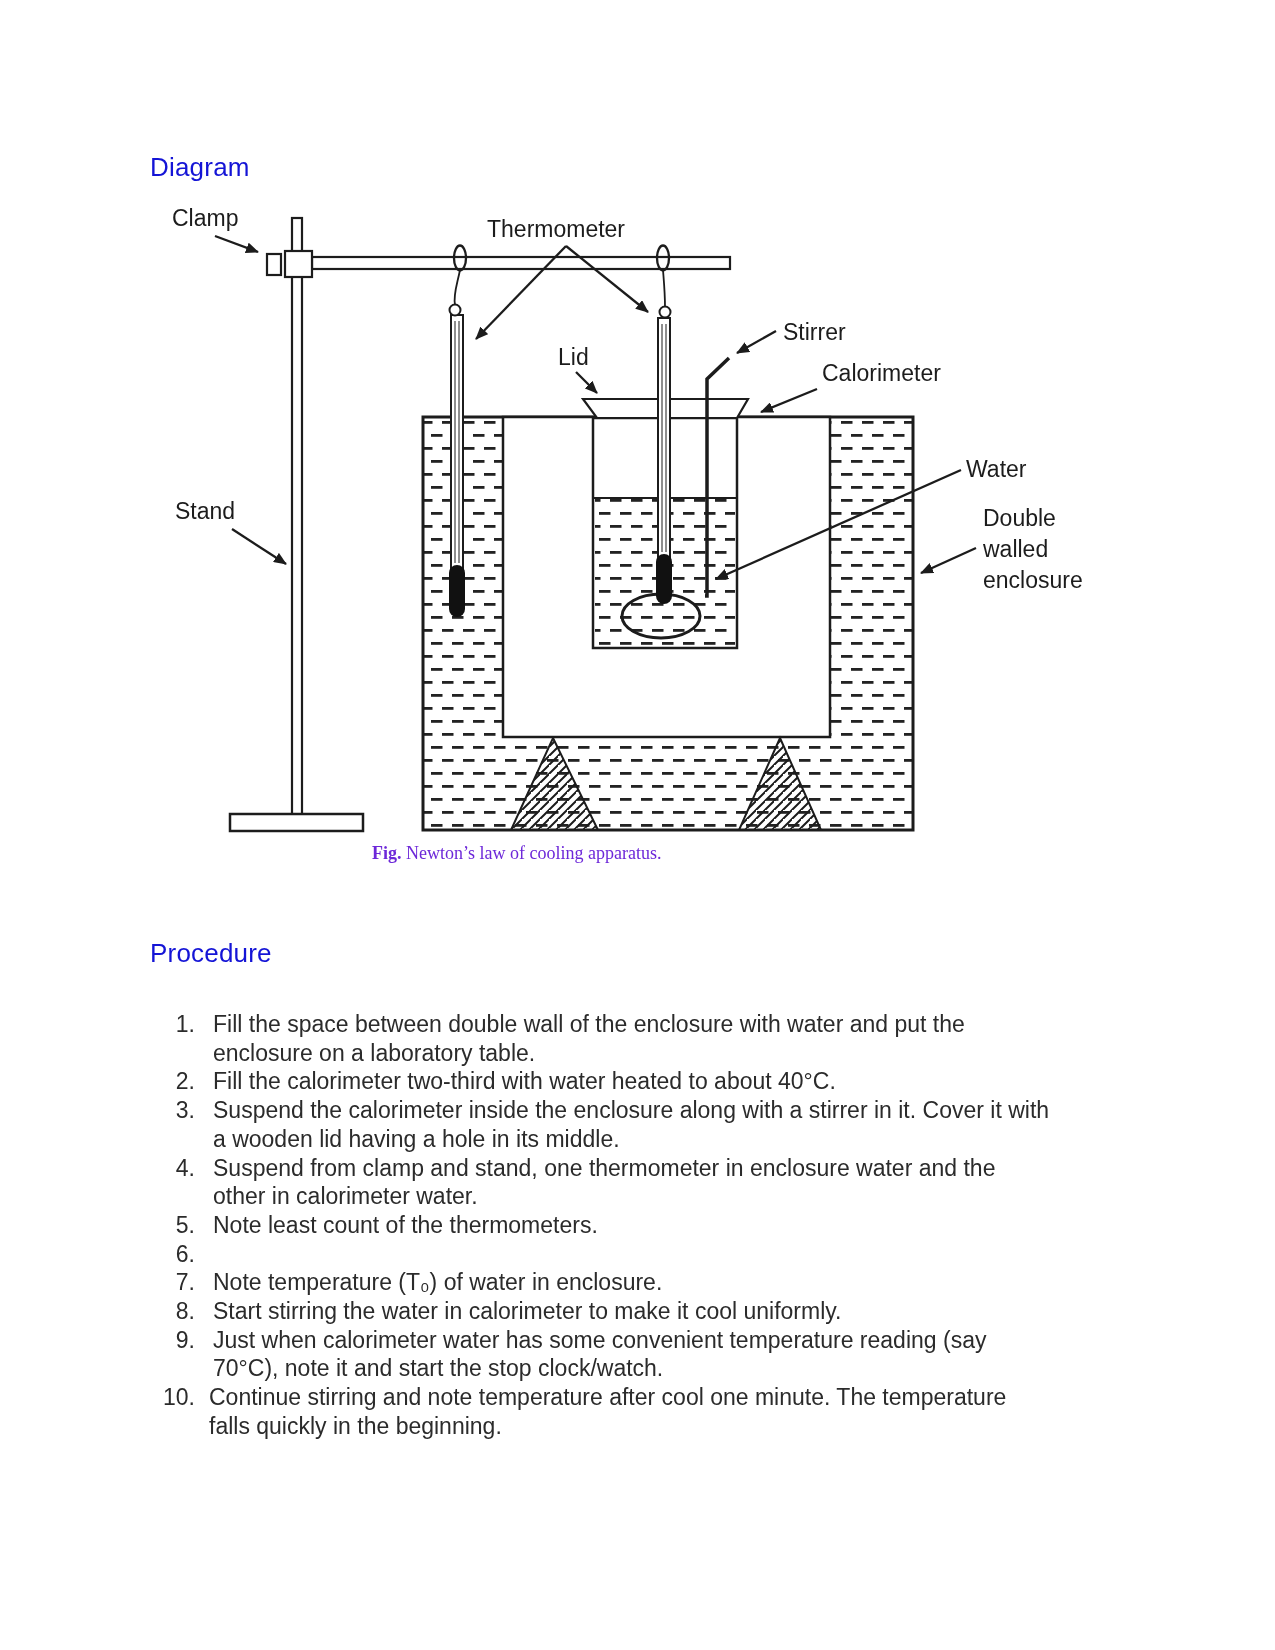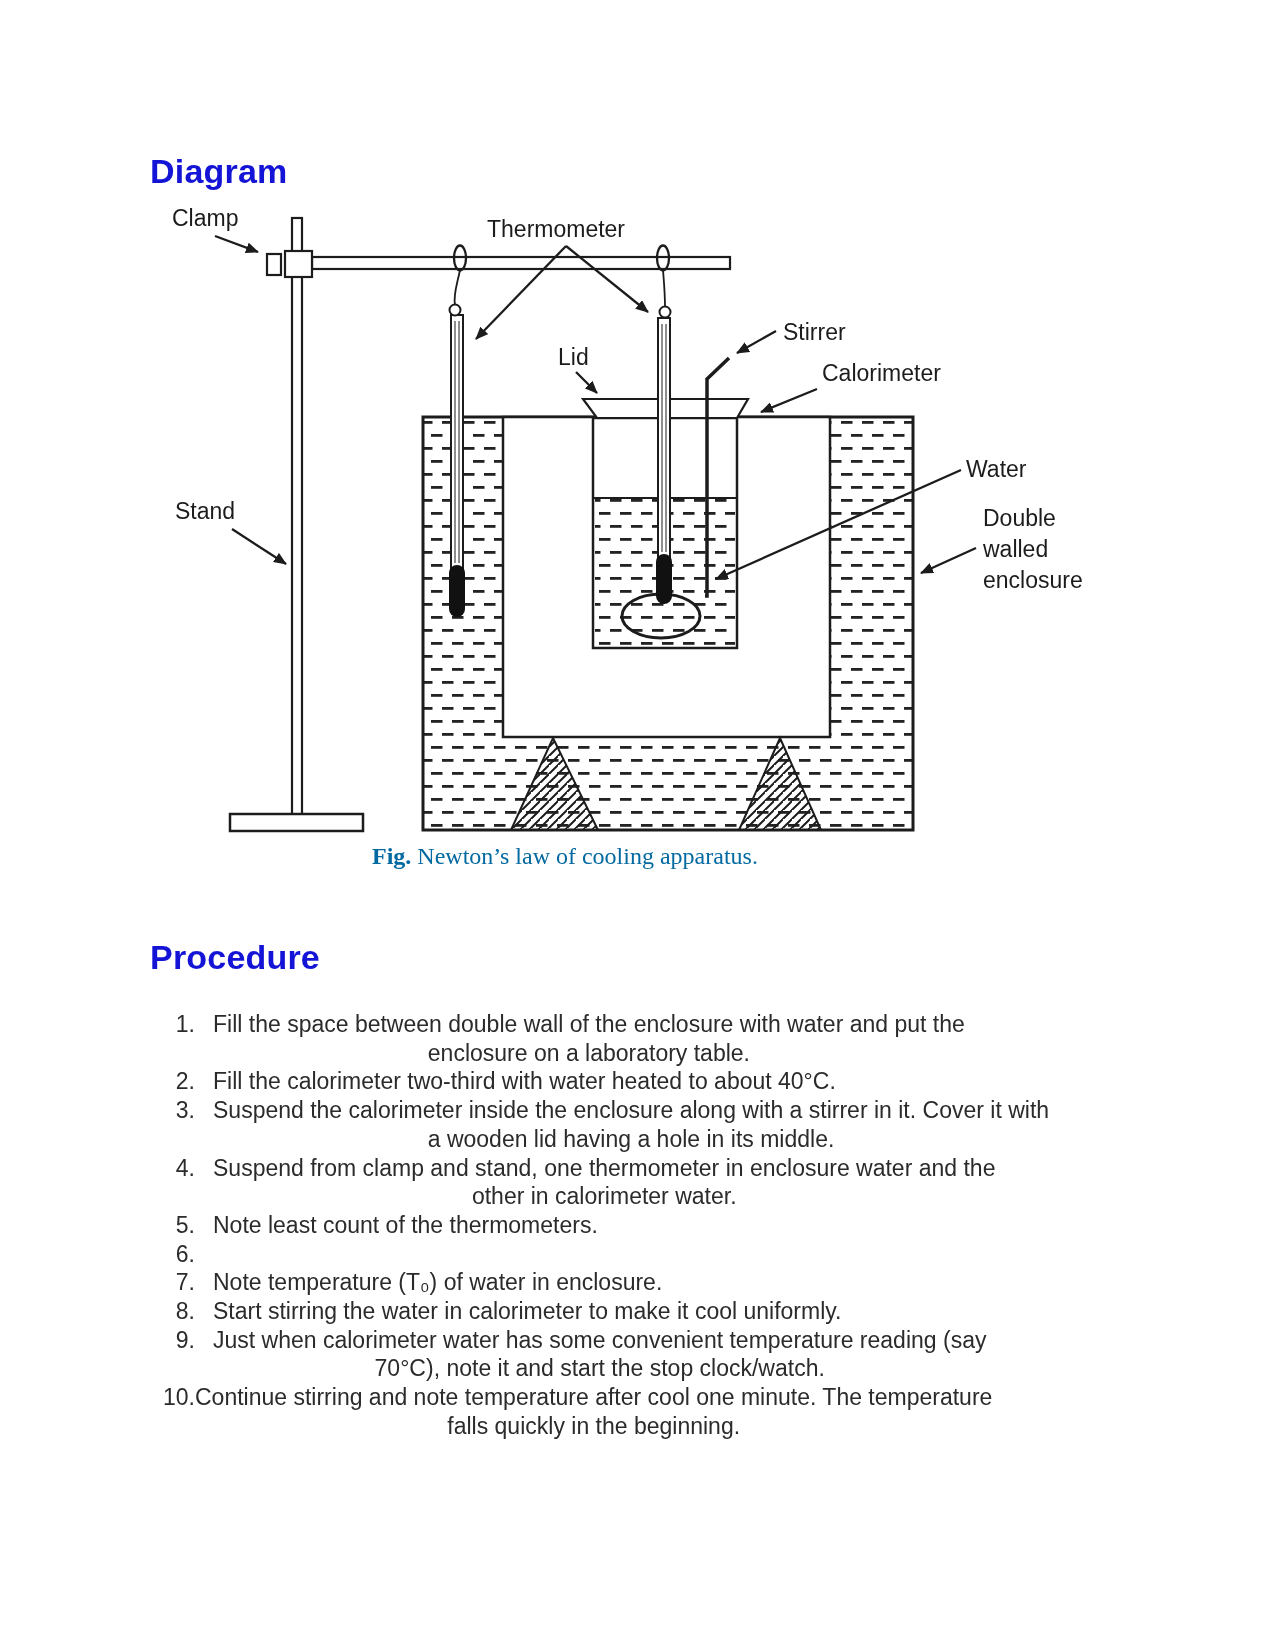--- a/index.html
+++ b/index.html
@@ -6,46 +6,46 @@
   .page{
     position:relative;
     width:1275px;height:1650px;
     background:#ffffff;
     font-family:"Liberation Sans",sans-serif;
     color:#262626;
     overflow:hidden;
   }
   .heading{
     position:absolute;
-    font-size:34px;
-    font-weight:bold;
+    font-size:26px;
+    font-weight:normal;
     color:#1414d6;
     line-height:1;
     letter-spacing:0.2px;
   }
   #heading-diagram{left:150px;top:154px;}
   #heading-procedure{left:150px;top:940px;}
   .diagram-svg{position:absolute;left:0;top:170px;}
   .caption{
     position:absolute;left:372px;top:843px;
     font-family:"Liberation Serif",serif;
-    font-size:24px;color:#0369a1;
+    font-size:18px;color:#6d28d9;
   }
   .caption b{font-weight:bold;}
   .proc-list{
     position:absolute;left:163px;top:1010px;width:920px;
     font-size:23px;line-height:28.7px;color:#2b2b2b;
   }
   .proc-item{display:flex;align-items:flex-start;}
   .proc-item .num{
     flex:0 0 32px;width:32px;text-align:right;
     white-space:nowrap;margin-right:18px;
   }
-  .proc-item.two-digit .num{margin-right:0;}
-  .proc-item .txt{white-space:pre-wrap;max-width:870px;text-align:center;}
+  .proc-item.two-digit .num{margin-right:14px;}
+  .proc-item .txt{white-space:pre-wrap;max-width:870px;}
 </style>
 </head>
 <body>
 
 <div class="page">
 
   <div class="heading" id="heading-diagram">Diagram</div>
 
   <svg class="diagram-svg" width="1275" height="700" viewBox="0 170 1275 700">
     <defs>

